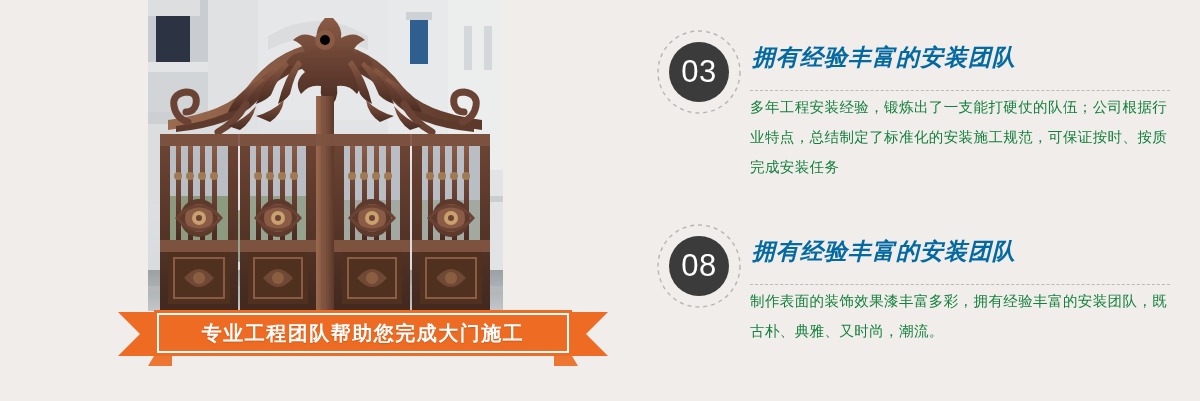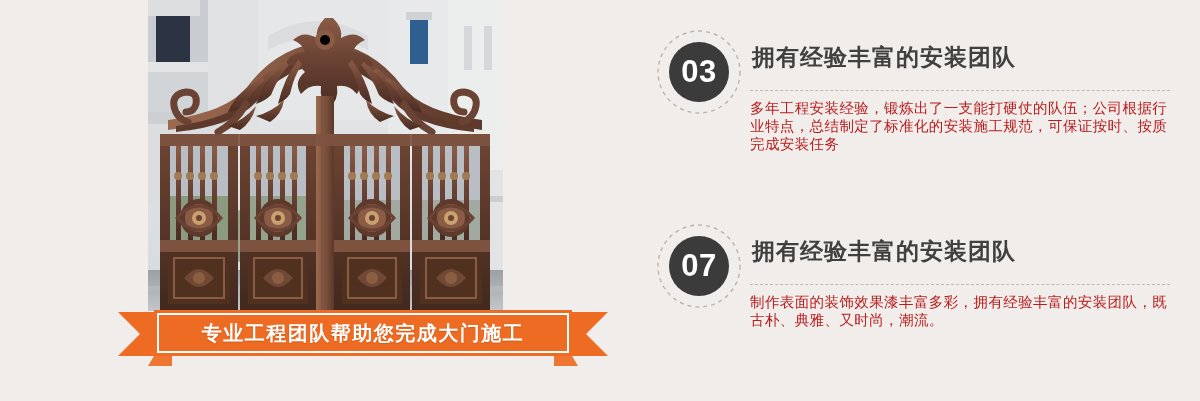--- a/index.html
+++ b/index.html
@@ -76,53 +76,54 @@
   .badge svg { display: block; }
   .badge-num {
     position: absolute;
     left: 0; top: 0;
     width: 86px; height: 88px;
     display: flex;
     align-items: center;
     justify-content: center;
     color: #ffffff;
     font-size: 31px;
-    font-weight: bold;
+    font-weight: normal;
     letter-spacing: 0.5px;
     font-family: "Liberation Sans", "DejaVu Sans", sans-serif;
     pointer-events: none;
   }
 
   .feature-head {
     position: absolute;
     left: 112px;
     top: 14px;
     font-size: 23px;
     font-weight: bold;
-    color: #404040;
+    color: #0369a1;
     letter-spacing: 1px;
     white-space: nowrap;
     font-family: "Liberation Sans", "DejaVu Sans", sans-serif;
+    font-style: italic;
   }
   .divider {
     position: absolute;
     left: 110px;
     top: 62px;
     width: 420px;
     height: 0;
     border-top: 1px dashed #bdb9b6;
   }
   .feature-body {
     position: absolute;
     left: 110px;
-    top: 71px;
+    top: 64px;
     width: 432px;
     font-size: 14.5px;
-    line-height: 18px;
-    color: #b91c1c;
+    line-height: 30px;
+    color: #15803d;
     letter-spacing: 0.4px;
     font-family: "Liberation Sans", "DejaVu Sans", sans-serif;
   }
 </style>
 </head>
 <body>
 
 <div class="left-panel">
 
   <div class="photo-frame">
@@ -374,19 +375,19 @@
     <div class="feature-body">多年工程安装经验，锻炼出了一支能打硬仗的队伍；公司根据行业特点，总结制定了标准化的安装施工规范，可保证按时、按质完成安装任务</div>
   </div>
 
   <div class="feature f2">
     <div class="badge">
       <svg width="90" height="90" viewBox="0 0 90 90">
         <circle cx="43" cy="44" r="41" fill="none" stroke="#b9b4b1" stroke-width="1.4" stroke-dasharray="4 4"></circle>
         <path d="M72 44 L58 34 L58 54 Z" fill="#3b3b3b"></path>
         <circle cx="43" cy="44" r="30" fill="#3b3b3b"></circle>
       </svg>
-      <div class="badge-num">07</div>
+      <div class="badge-num">08</div>
     </div>
     <div class="feature-head">拥有经验丰富的安装团队</div>
     <div class="divider"></div>
     <div class="feature-body">制作表面的装饰效果漆丰富多彩，拥有经验丰富的安装团队，既古朴、典雅、又时尚，潮流。</div>
   </div>
 </div>
 
 </body></html>

